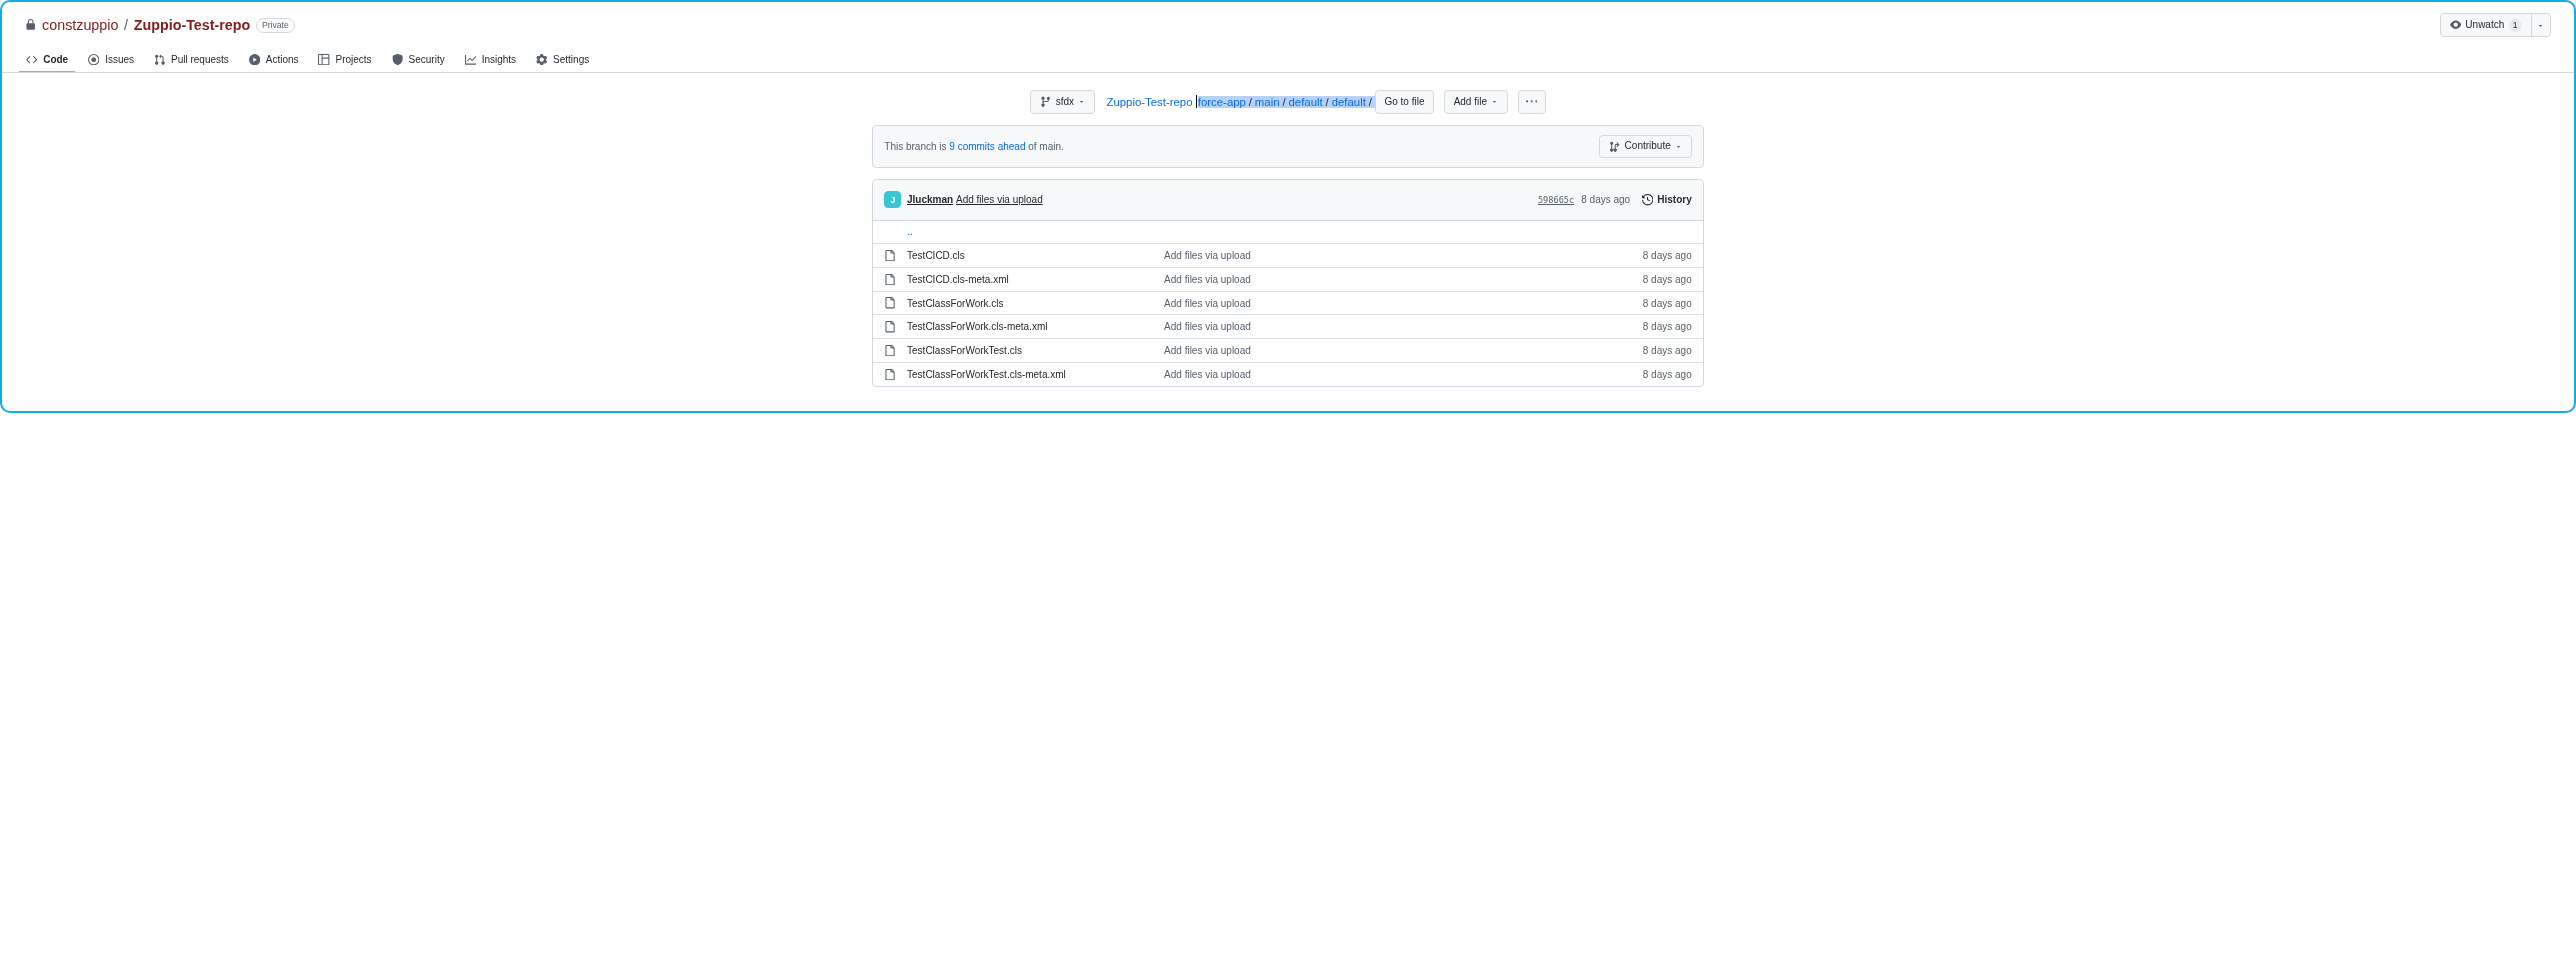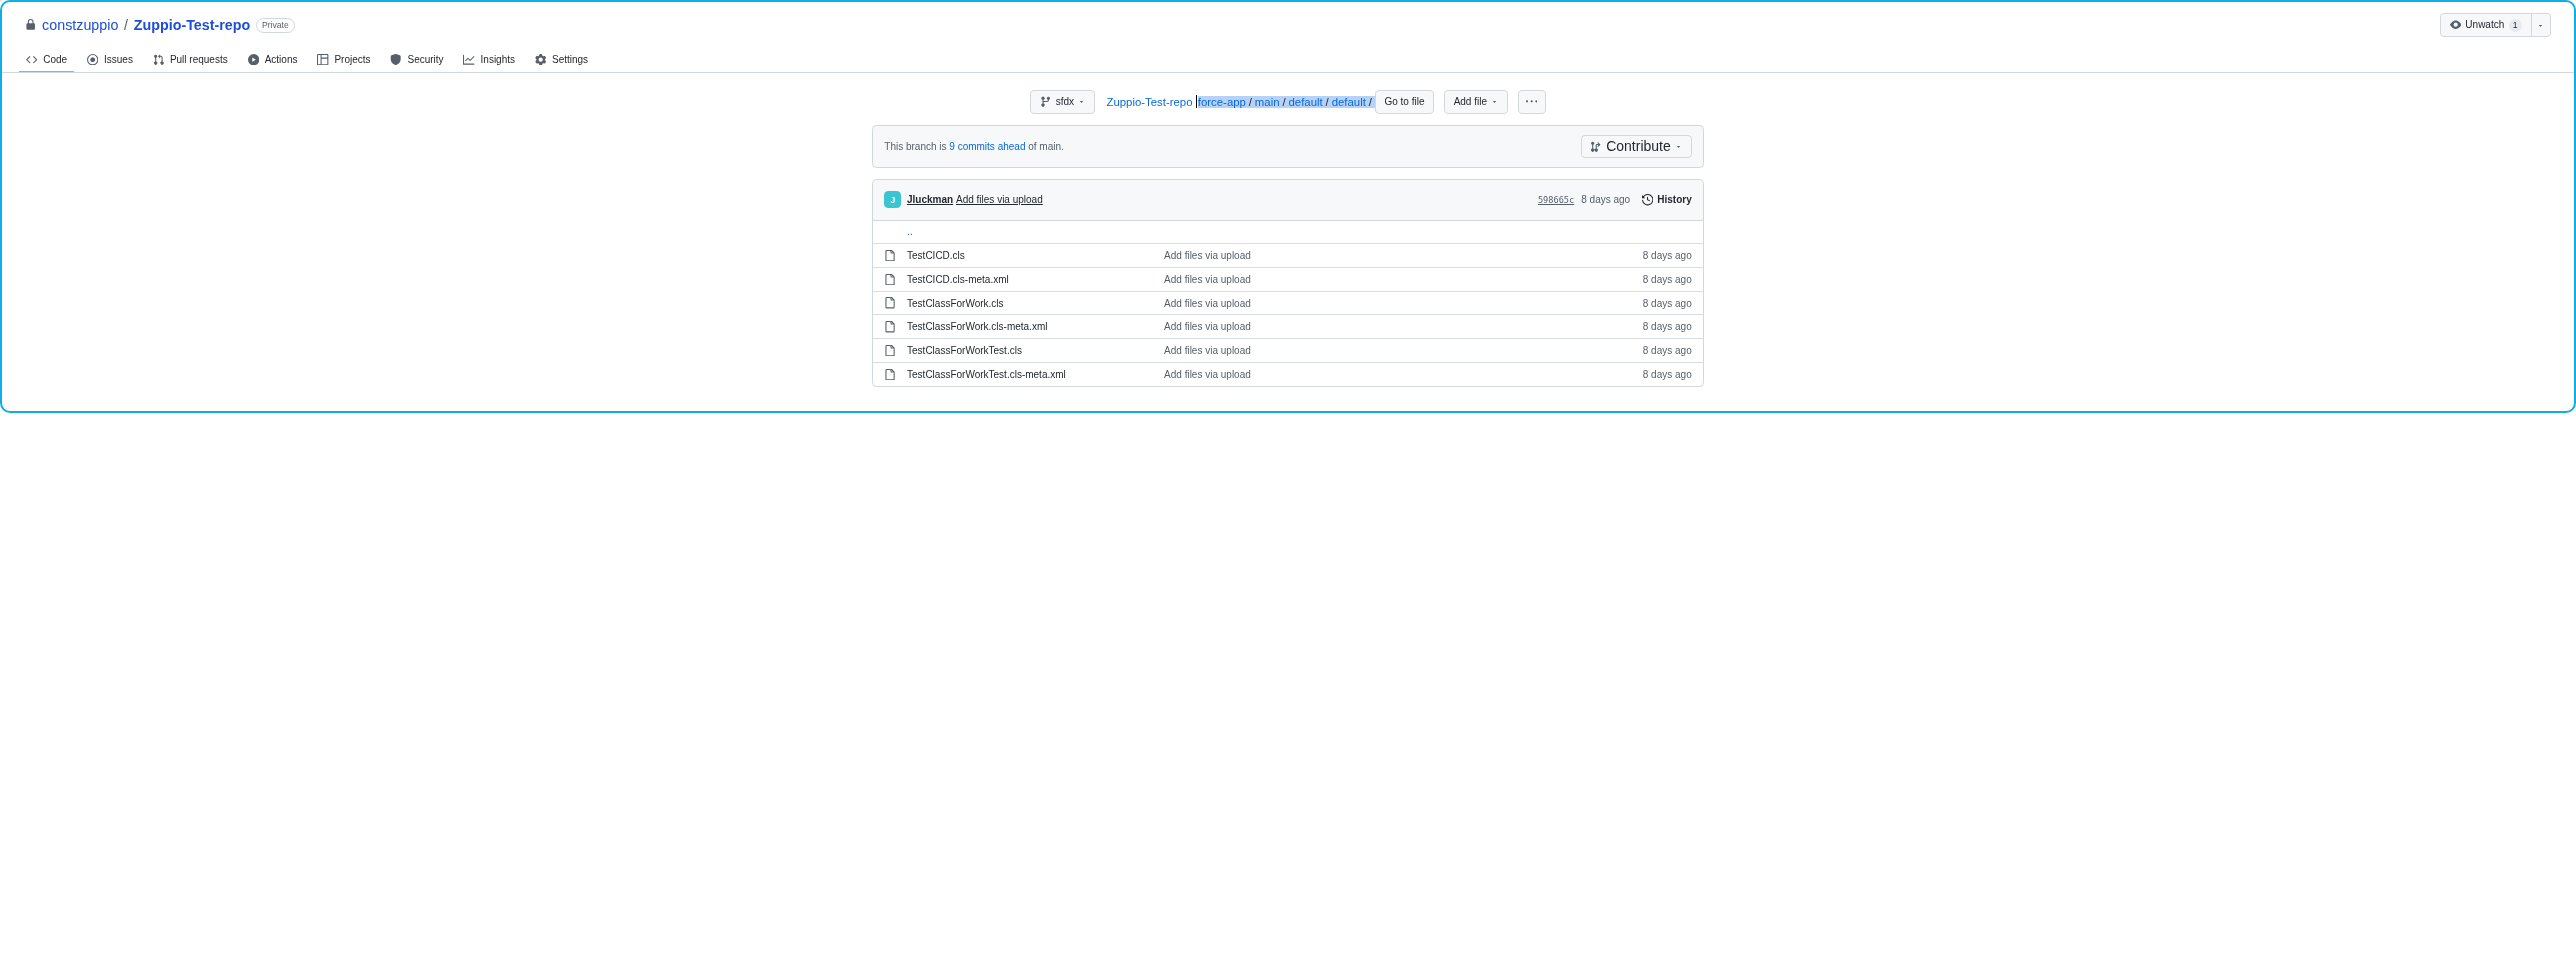--- a/index.html
+++ b/index.html
@@ -21,21 +21,21 @@
   align-items: center;
   justify-content: space-between;
   margin-bottom: 11.4px;
 }
 .repo-title {
   display: flex;
   align-items: center;
   gap: 5.7px;
   font-size: 14.3px;
 }
-.repo-title a { color: #1d4ed8; text-decoration: none; }
+.repo-title a { color: #7f1d1d; text-decoration: none; }
 .repo-title .owner { font-weight: 400; }
 .repo-title .name { font-weight: 600; }
 .repo-title .sep { color: #57606a; }
 .badge {
   border: 0.7px solid #d0d7de;
   border-radius: 2em;
   color: #57606a;
   font-size: 8.6px;
   font-weight: 500;
   padding: 0 5px;
@@ -76,21 +76,21 @@
 .tabnav a {
   display: flex;
   align-items: center;
   gap: 5.7px;
   color: #24292f;
   text-decoration: none;
   padding: 5.7px 7.1px;
   border-bottom: 1.4px solid transparent;
   font-size: 10px;
 }
-.tabnav a.selected { border-bottom-color: #fd8c73; font-weight: 400; align-items: center; }
+.tabnav a.selected { border-bottom-color: #fd8c73; font-weight: 700; align-items: center; }
 .tabnav svg { fill: #57606a; width:11.4px; height:11.4px; }
 .container {
   max-width: 855px;
   margin: 17px auto 0 auto;
   padding: 0 11.4px;
 }
 .file-nav {
   display: flex;
   align-items: center;
   justify-content: center;
@@ -122,21 +122,21 @@
   padding: 8.6px 11.4px;
   display: flex;
   align-items: center;
   justify-content: space-between;
   color: #57606a;
   margin-bottom: 11.4px;
   background: #f6f8fa;
   gap: 16px;
 }
 .branch-compare a { color: #0969da; text-decoration:none; }
-.contrib-btn { font-size:14px; }
+.contrib-btn { font-size:10px; }
 .box {
   border: 0.7px solid #d0d7de;
   border-radius: 4.3px;
 }
 .box-header {
   background: #f6f8fa;
   border-bottom: 0.7px solid #d0d7de;
   border-radius: 4.3px 4.3px 0 0;
   padding: 11.4px;
   display: flex;

